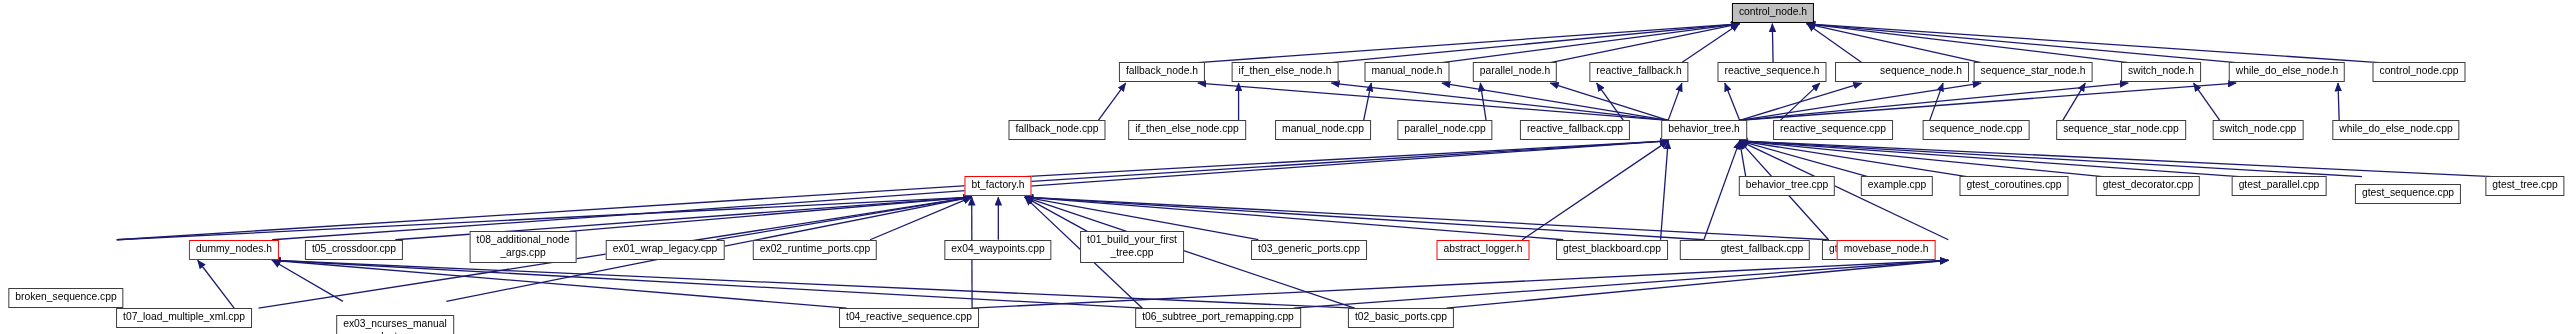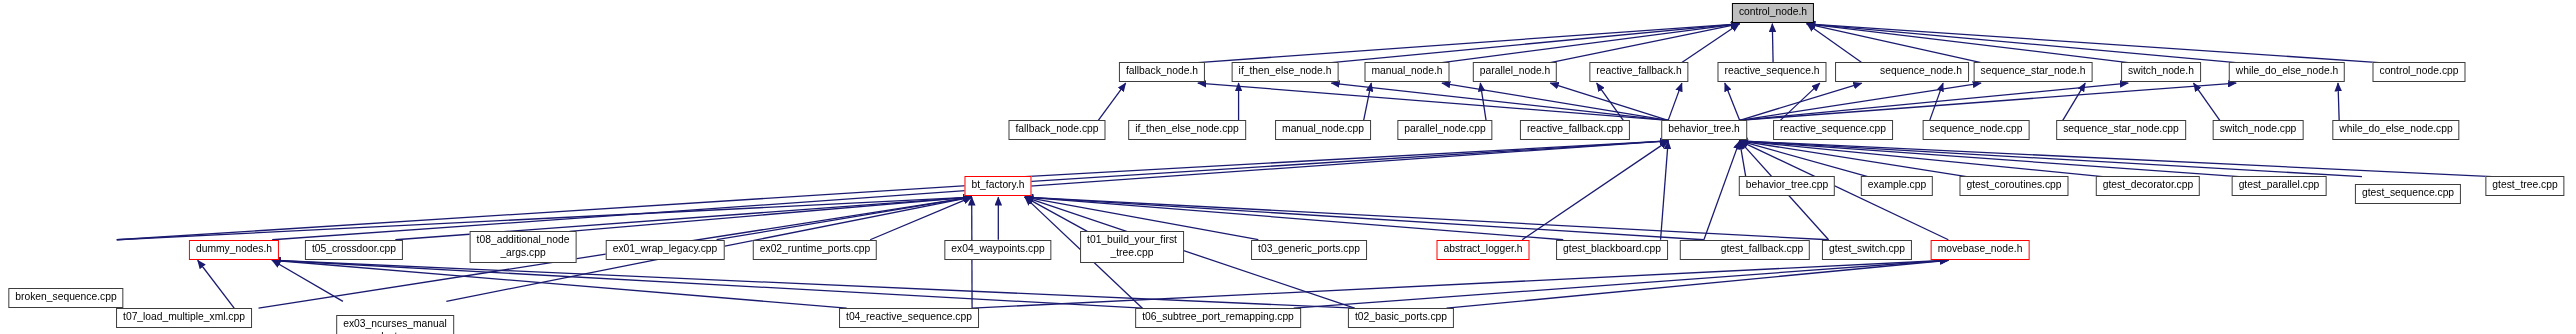--- a/index.html
+++ b/index.html
@@ -170,21 +170,21 @@
       <div class="node normal" style="left: 665px; top: 240px;">ex01_wrap_legacy.cpp</div>
       <div class="node normal" style="left: 815px; top: 240px;">ex02_runtime_ports.cpp</div>
       <div class="node normal" style="left: 998px; top: 240px;">ex04_waypoints.cpp</div>
       <div class="node normal" style="left: 1132px; top: 231px;">t01_build_your_first
 _tree.cpp</div>
       <div class="node normal" style="left: 1309px; top: 240px;">t03_generic_ports.cpp</div>
       <div class="node truncated" style="left: 1483px; top: 240px;">abstract_logger.h</div>
       <div class="node normal" style="left: 1612px; top: 240px;">gtest_blackboard.cpp</div>
       <div class="node normal" style="left: 1745px; top: 240px; padding-left: 40px;">gtest_fallback.cpp</div>
       <div class="node normal" style="left: 1867px; top: 240px;">gtest_switch.cpp</div>
-      <div class="node truncated" style="left: 1980px; top: 240px;">movebase_node.h</div>
+      <div class="node truncated" style="left: 1886px; top: 240px;">movebase_node.h</div>
       <div class="node normal" style="left: 184px; top: 308px;">t07_load_multiple_xml.cpp</div>
       <div class="node normal" style="left: 395px; top: 301px; margin-top: 14px;">ex03_ncurses_manual
 _selector.cpp</div>
       <div class="node normal" style="left: 909px; top: 308px;">t04_reactive_sequence.cpp</div>
       <div class="node normal" style="left: 1218px; top: 308px;">t06_subtree_port_remapping.cpp</div>
       <div class="node normal" style="left: 1401px; top: 308px;">t02_basic_ports.cpp</div>
     </div>
 </div>
 
 

